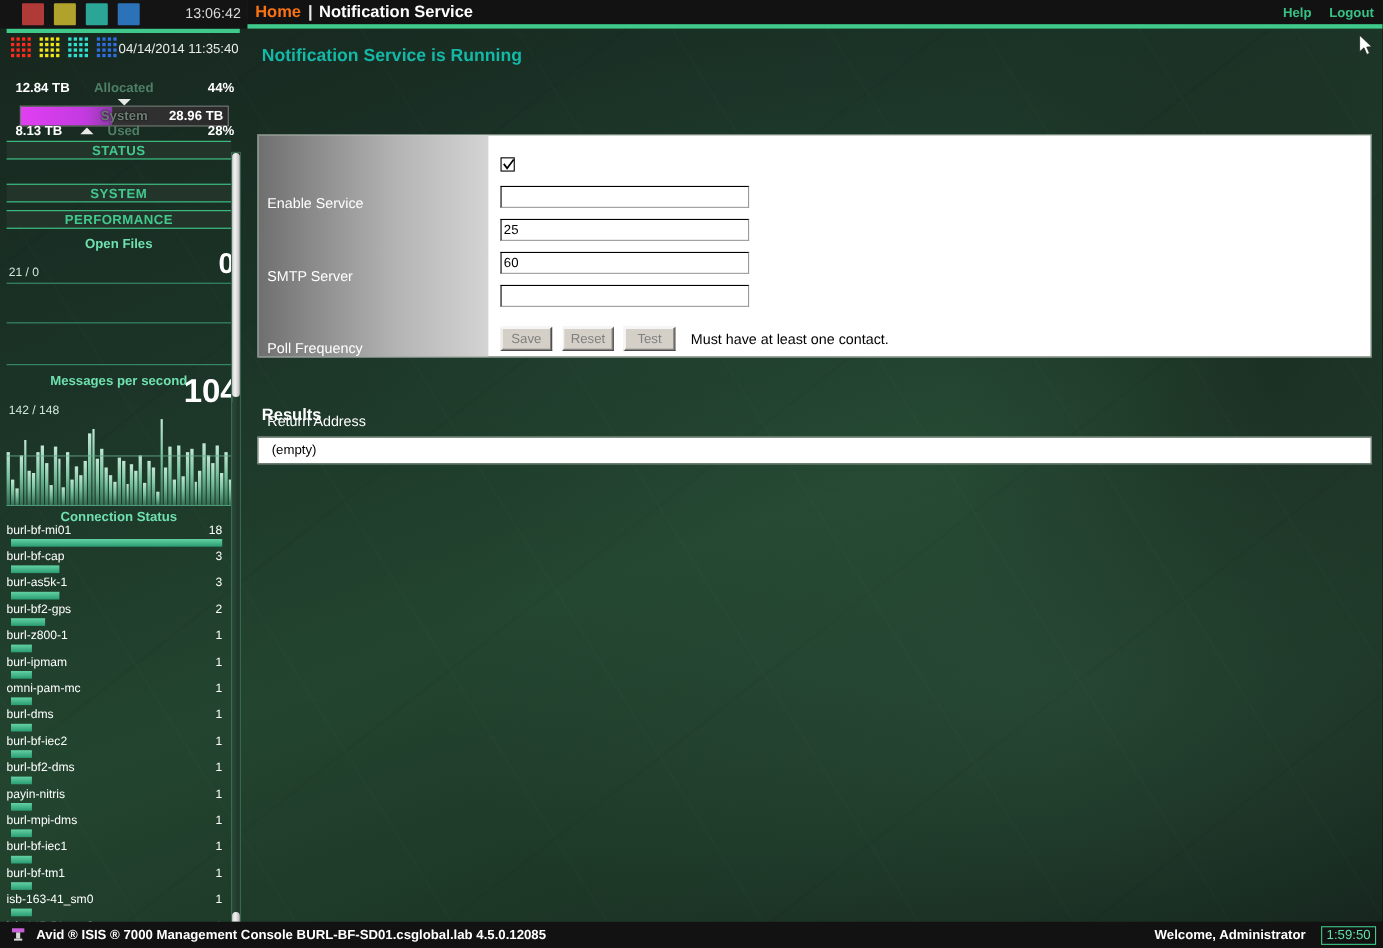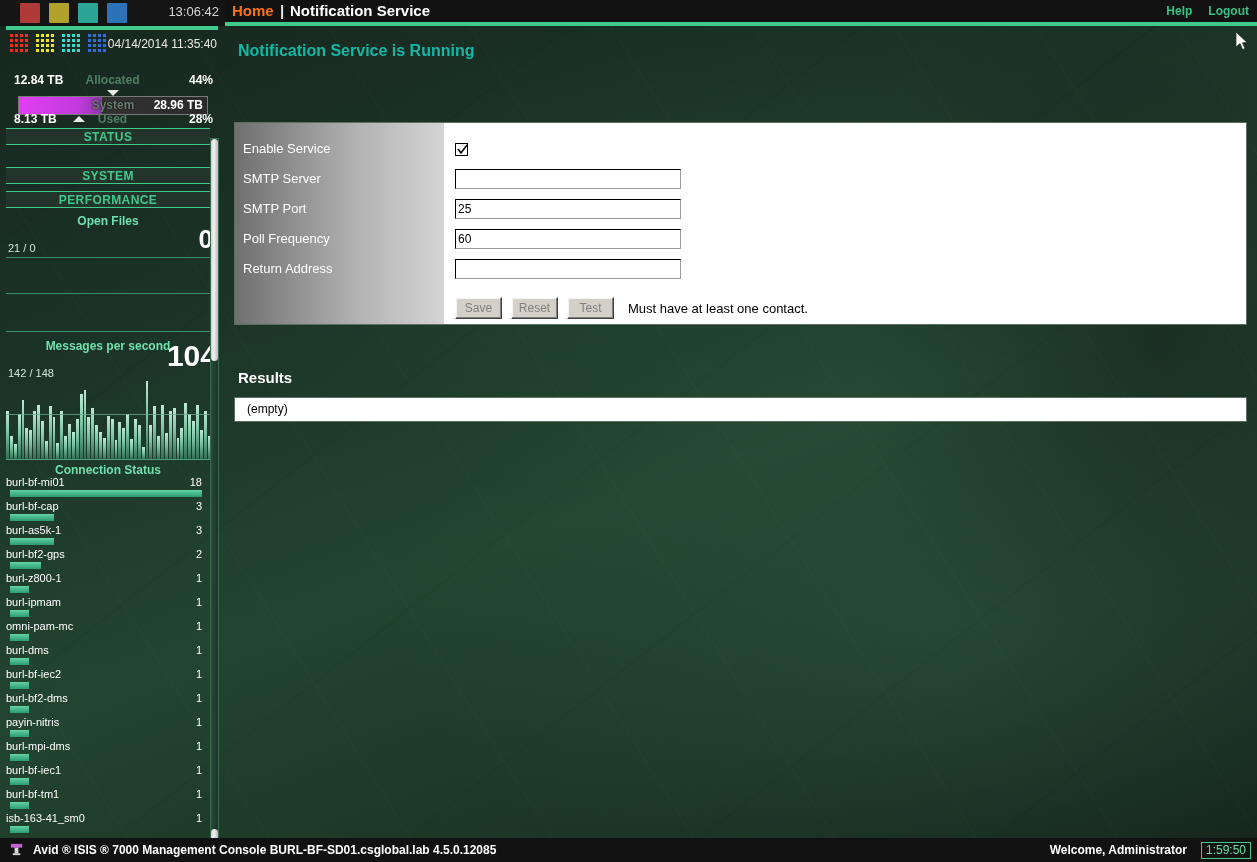--- a/index.html
+++ b/index.html
@@ -131,21 +131,21 @@
   .formpanel {
     position: absolute; left: 9px; top: 96px; width: 1013px; height: 203px;
     background: #ffffff; border: 1px solid #5d6f62;
     display: flex;
   }
   .formlabels {
     width: 209px; height: 100%;
     background: linear-gradient(90deg, #6f6f6f 0%, #8c8c8c 25%, #b4b4b4 60%, #d4d4d4 100%);
     padding-top: 11px;
   }
-  .flabel { height: 30px; color: #ffffff; font-size: 13px; padding-left: 8px; line-height: 30px; }
+  .flabel { height: 30px; color: #ffffff; font-size: 13px; padding-left: 8px; line-height: 30px; margin-top: 36px; }
   .formfields { flex: 1; position: relative; padding-top: 11px; }
   .frow { height: 30px; display: flex; align-items: center; padding-left: 11px; }
   .tinput {
     width: 226px; height: 20px; font-size: 12px; font-family: "Liberation Sans", sans-serif;
     border: 1px solid #000; border-right-color: #9a9a9a; border-bottom-color: #9a9a9a;
     background: #fff; color: #000; padding: 0 2px;
   }
   .chk { width: 13px; height: 13px; border: 1px solid #000; background: #fff;
       position: relative; cursor: pointer; }
   .chk svg { position: absolute; left: 1px; top: 0px; }
@@ -475,21 +475,20 @@
     <div class="tabs" id="tabs">
         <a>Configuration</a>
         <a>Filters</a>
         <a>Contacts</a>
       </div>
 
     <div class="formpanel">
       <div class="formlabels" id="formlabels">
           <div class="flabel">Enable Service</div>
           <div class="flabel">SMTP Server</div>
-          <div class="flabel">SMTP Port</div>
           <div class="flabel">Poll Frequency</div>
           <div class="flabel">Return Address</div>
         </div>
       <div class="formfields" id="formfields">
           <div class="frow">
             <div class="chk">
               <svg width="11" height="11" viewBox="0 0 11 11">
                 <polyline points="1,5 4,9 10,1" fill="none" stroke="#000" stroke-width="1.6"></polyline>
               </svg>
             </div>

